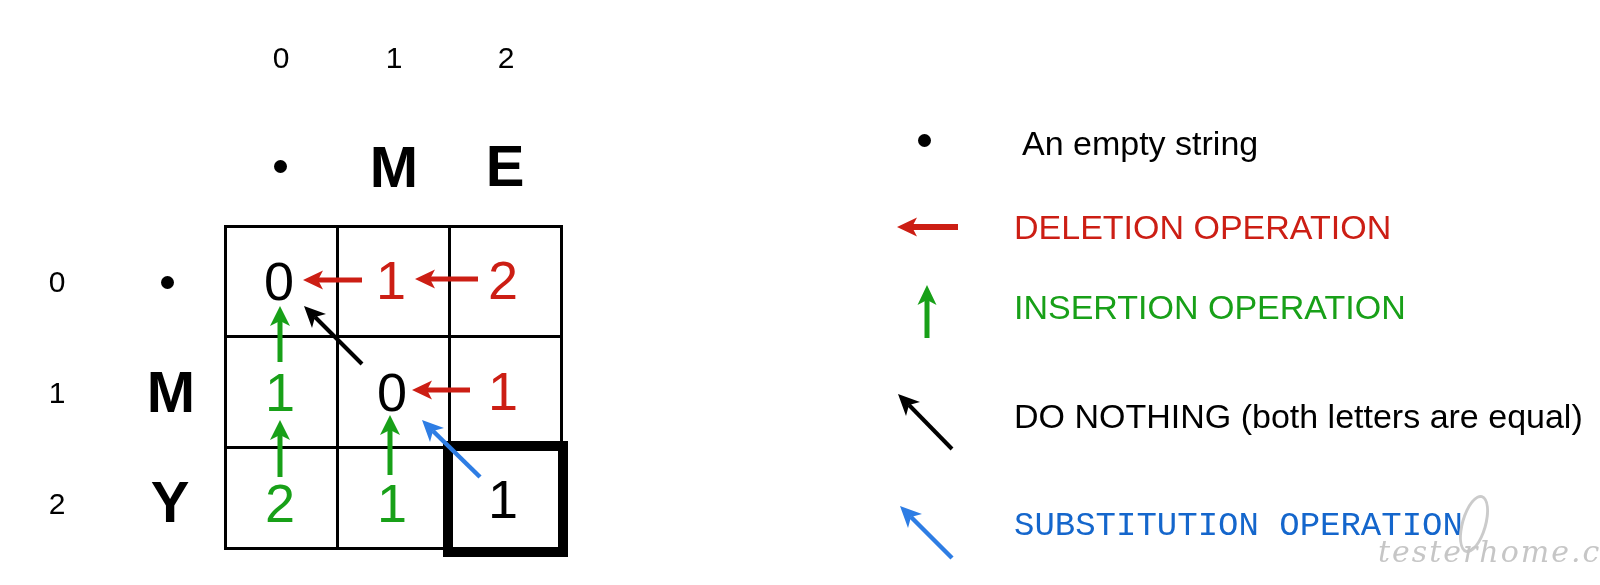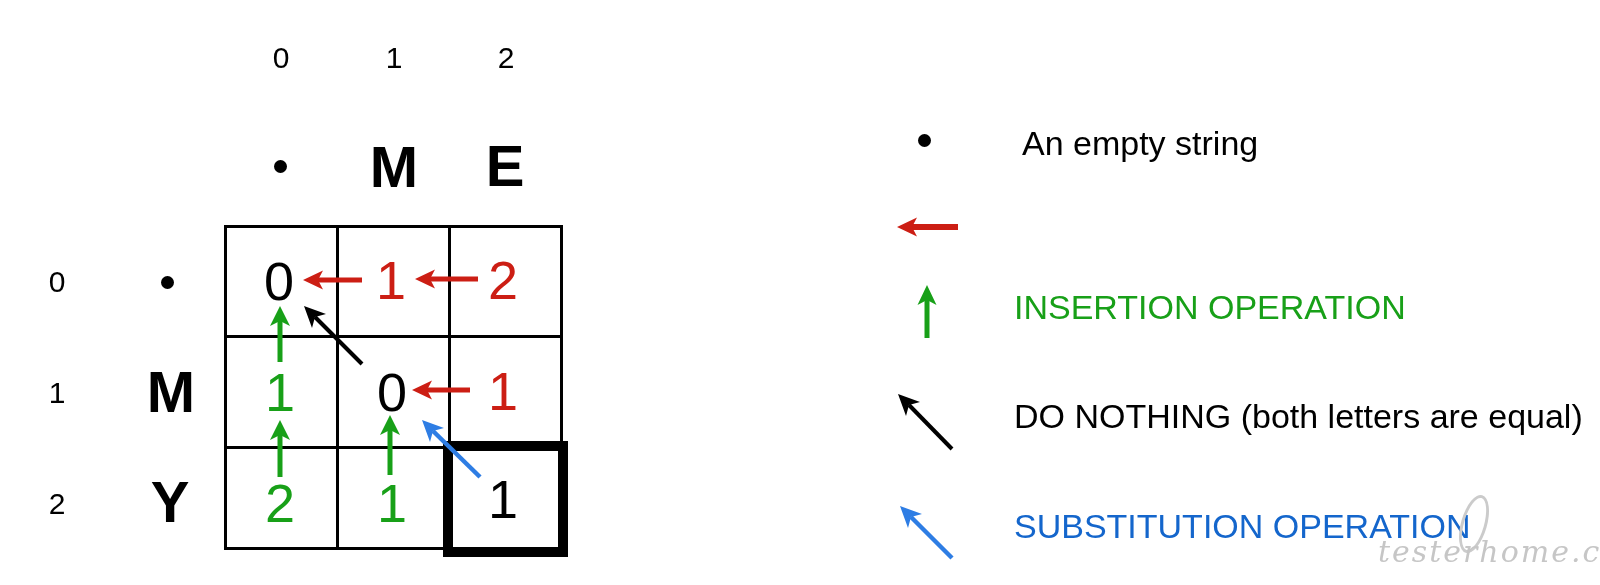--- a/index.html
+++ b/index.html
@@ -117,20 +117,21 @@
       <polygon points="898,394 920,402 909,405 906,416" fill="#000000"></polygon>
     </g>
     <g>
       <line x1="952" y1="558" x2="911" y2="517" stroke-width="4.5" stroke="#2e7de4"></line>
       <polygon points="900,506 922,514 911,517 908,528" fill="#2e7de4"></polygon>
     </g>
   </svg>
 
   <div class="dot" style="left: 918px; top: 134px; background: rgb(0, 0, 0);"></div>
   <div class="legend-label" style="left: 1014px; top: 144px; color: rgb(0, 0, 0); margin-left: 8px;">An empty string</div>
+  <div class="legend-label" style="left: 1014px; top: 228px; color: rgb(204, 30, 20);">DELETION OPERATION</div>
   <div class="legend-label" style="left: 1014px; top: 417px; color: rgb(0, 0, 0);">DO NOTHING (both letters are equal)</div>
   <div class="legend-label" style="left: 1014px; top: 308px; color: rgb(24, 160, 24);">INSERTION OPERATION</div>
-  <div class="legend-label" style="left: 1014px; top: 527px; color: rgb(20, 102, 204);">SUBSTITUTION OPERATION</div>
+  <div class="legend-label" style="left: 1014px; top: 527px; color: rgb(20, 102, 204); font-family: Liberation Mono, monospace;">SUBSTITUTION OPERATION</div>
 
   <div class="loop"></div>
   <div class="watermark" style="color: rgb(198, 198, 198);">testerhome.com</div>
 
 </div>
 
 </body></html>

